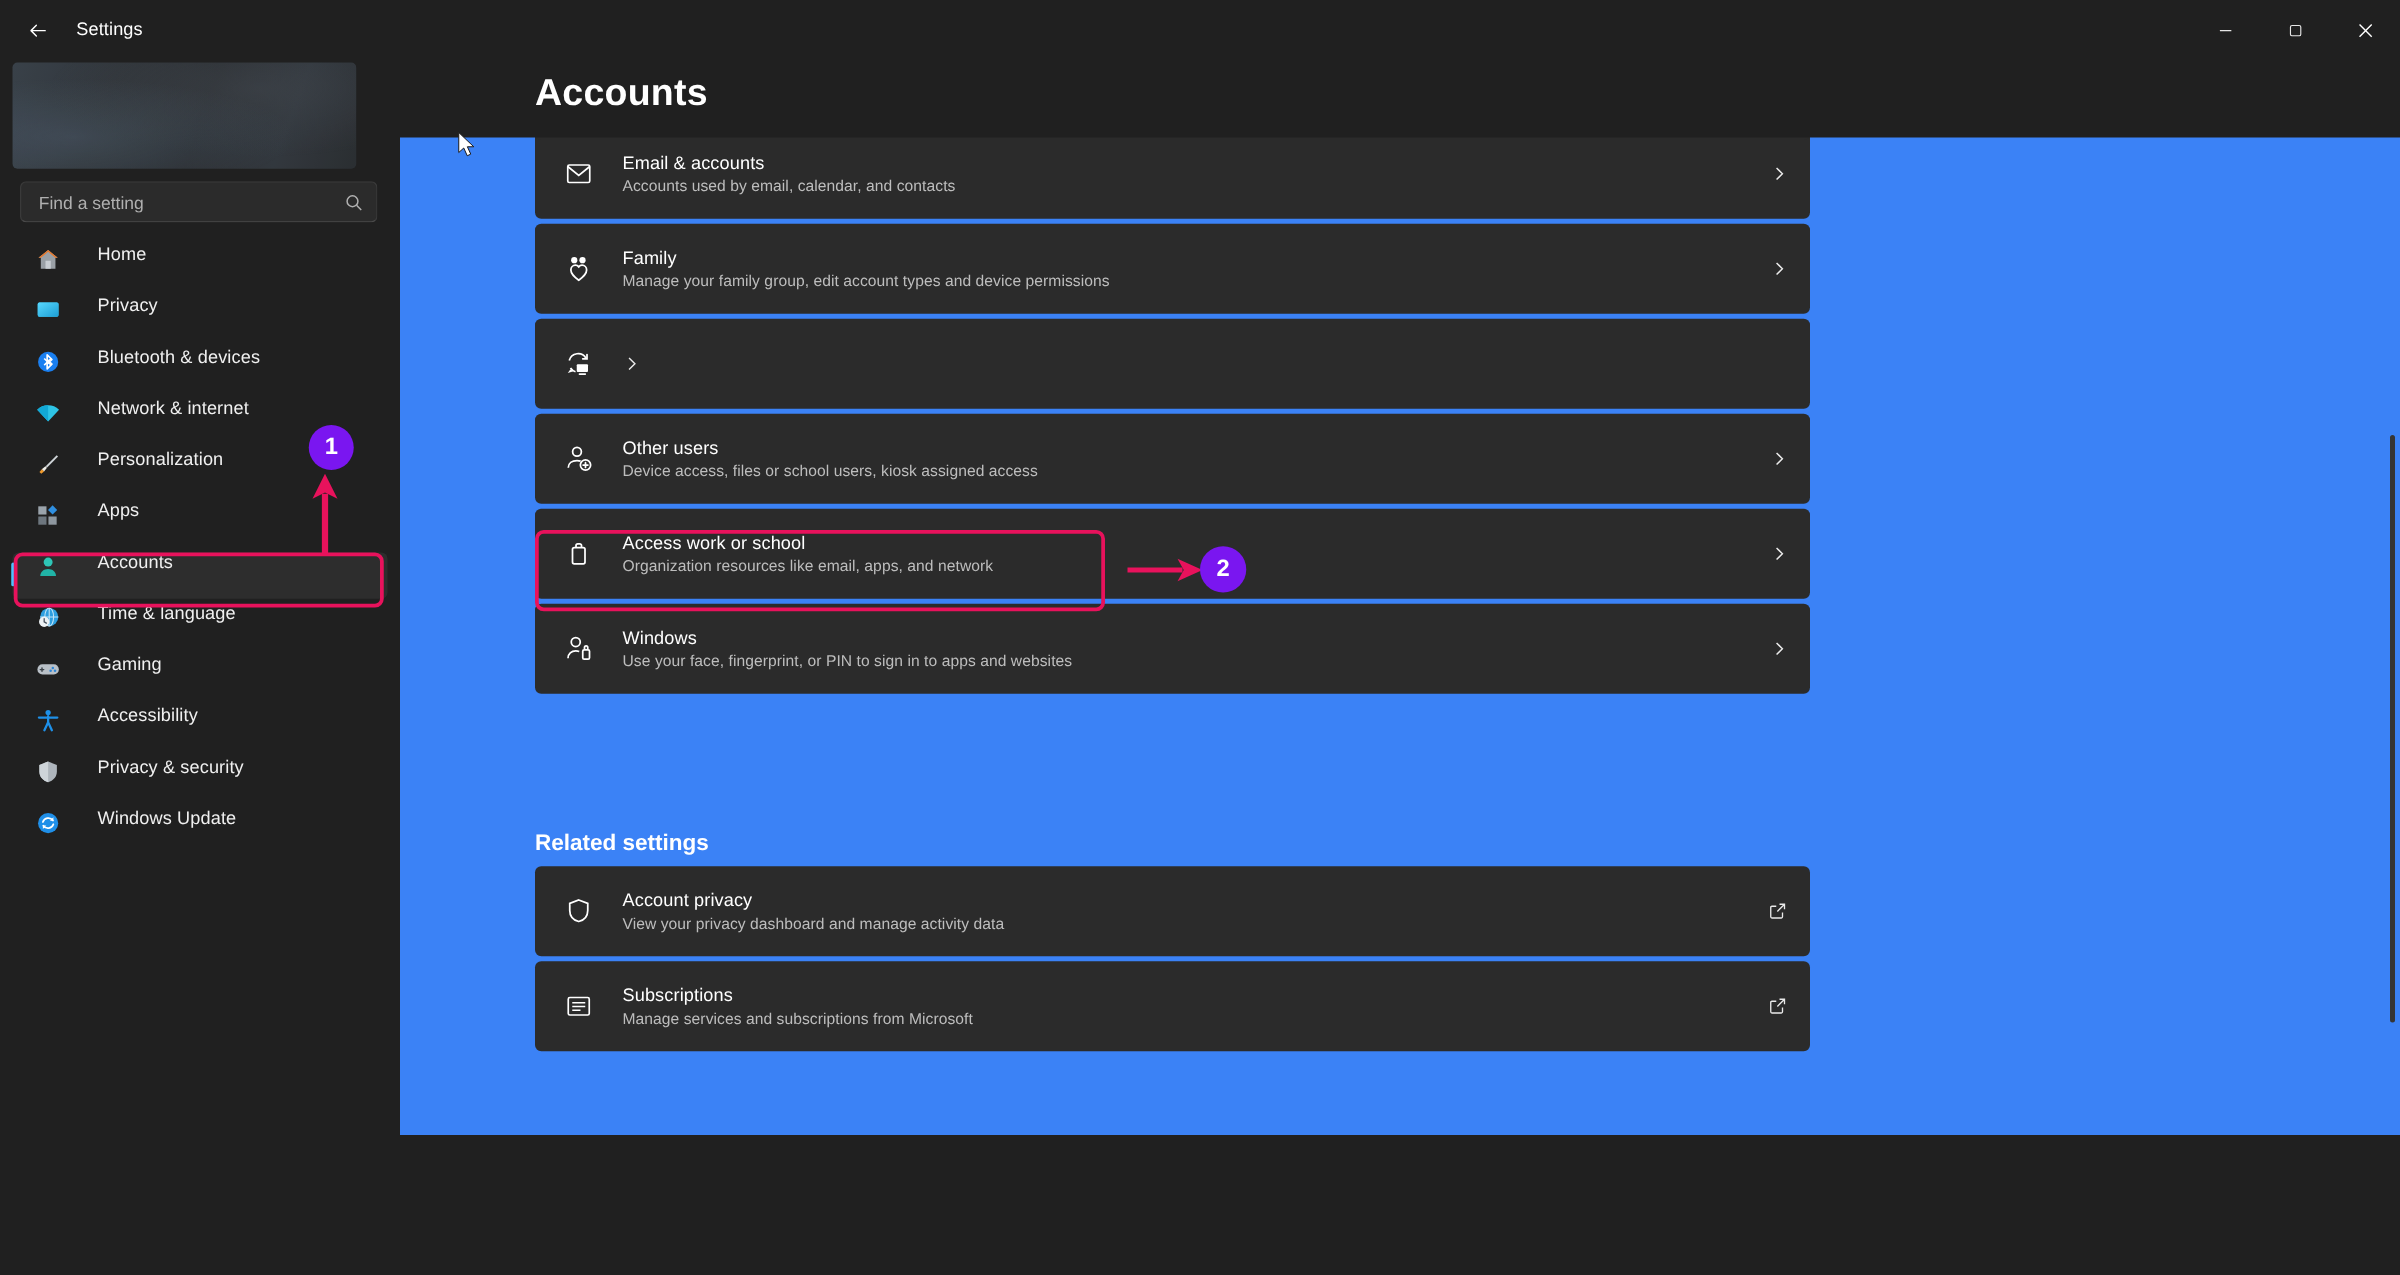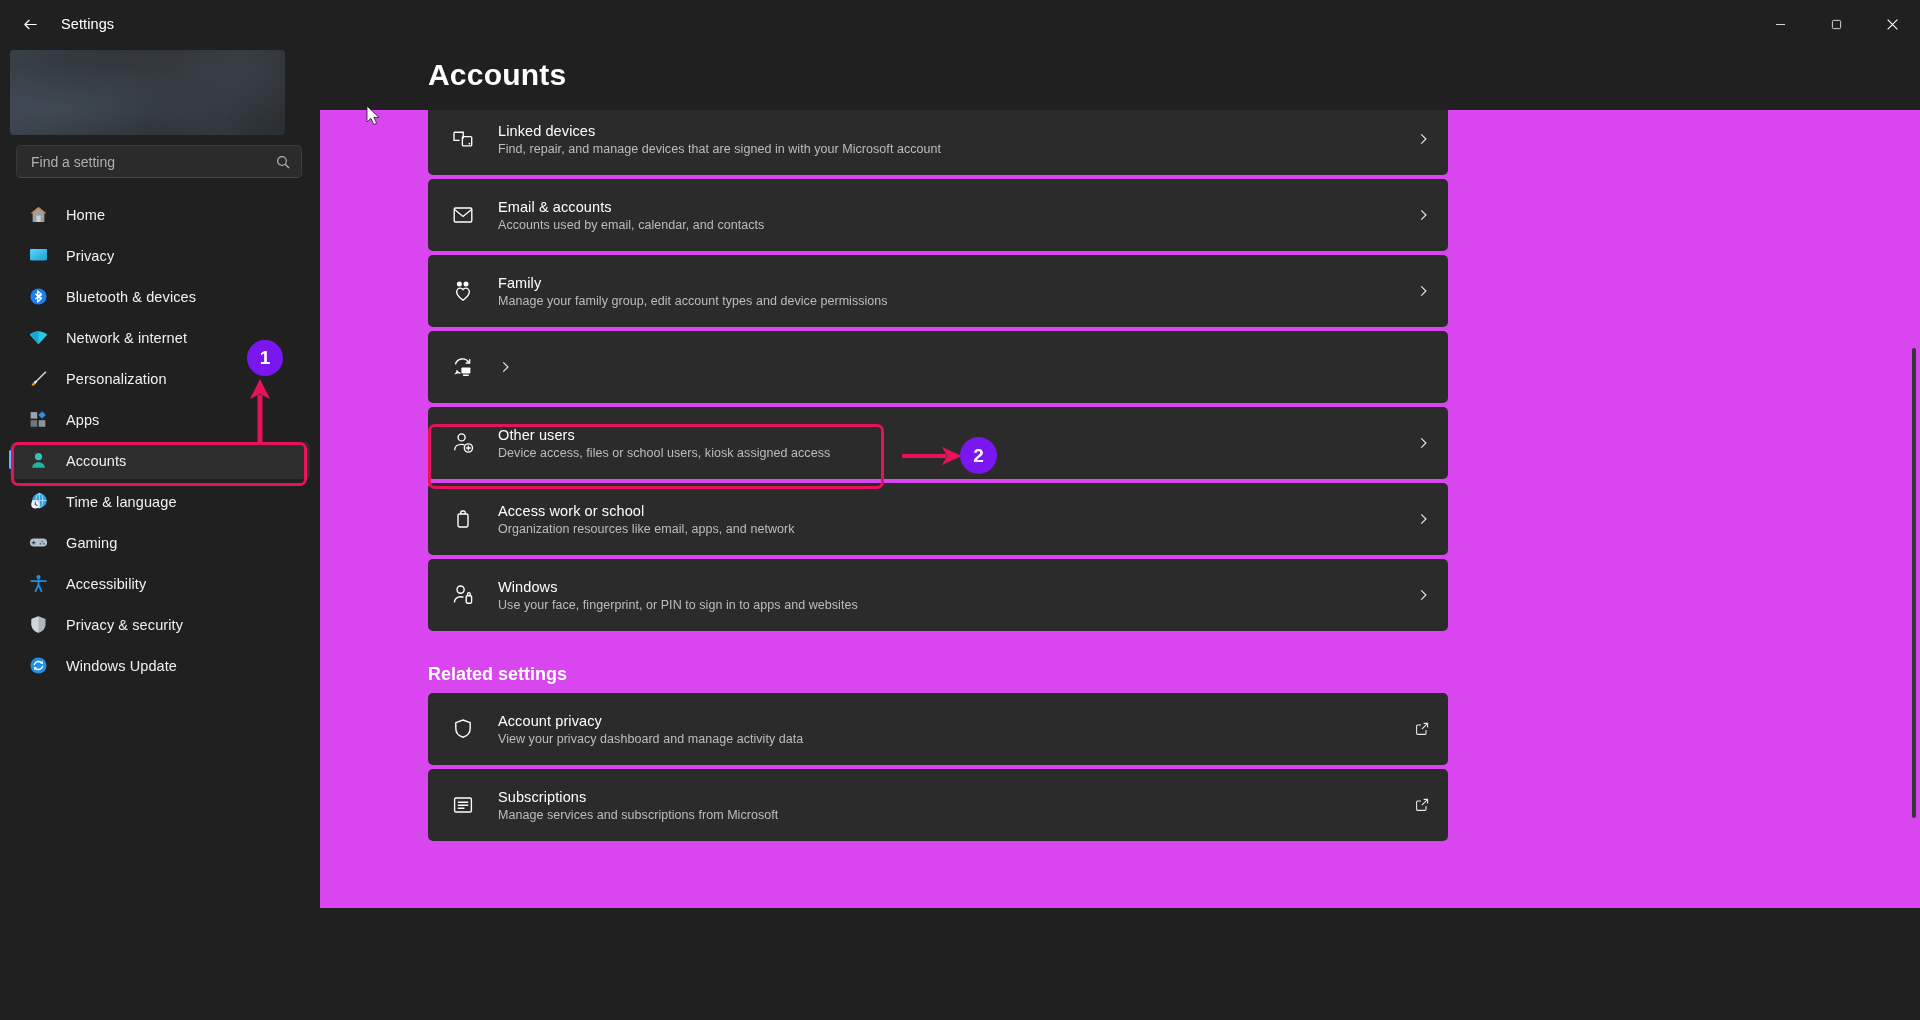--- a/index.html
+++ b/index.html
@@ -3,21 +3,21 @@
 <meta charset="utf-8">
 <style>
   * { box-sizing: border-box; margin: 0; padding: 0; }
   html, body {
     width: 1920px; height: 1020px;
     background: #202020;
     font-family: "Liberation Sans", sans-serif;
     color: #ffffff;
     overflow: hidden;
   }
-  #app { position: relative; width: 1920px; height: 908px; background: #d946ef; }
+  #app { position: relative; width: 1920px; height: 908px; background: #3b82f6; }
 
   
   .titlebar {
     position: absolute; top: 0; left: 0; width: 1920px; height: 48px;
     background: #202020; display: flex; align-items: center;
   }
   .back-btn {
     width: 40px; height: 34px; margin-left: 10px;
     display: flex; align-items: center; justify-content: center;
     border-radius: 5px;
@@ -60,22 +60,23 @@
   .search-box input {
     flex: 1; background: transparent; border: 0; outline: none;
     color: #c8c8c8; font-size: 14px; font-family: inherit;
   }
   .search-box input::placeholder { color: #b0b0b0; }
   .search-ico { width: 16px; height: 16px; opacity: .85; }
 
   .nav { position: absolute; left: 10px; top: 148px; width: 300px; }
   .nav-item {
     position: relative; height: 37px; border-radius: 5px;
-    display: flex; align-items: center; padding-left: 17px;
+    display: flex; padding-left: 17px;
     margin-bottom: 4px;
+    gap: 12px;
   }
   .nav-item.selected { background: #2d2d2d; }
   .nav-item.selected::before {
     content: ""; position: absolute; left: -1px; top: 8px;
     width: 3px; height: 19px; border-radius: 2px; background: #4cc2ff;
   }
   .nav-ico {
     width: 22px; height: 22px; margin-right: 17px; flex: 0 0 22px;
     display: flex; align-items: center; justify-content: center;
   }
@@ -336,36 +337,20 @@
   <div class="content">
 
     <div class="clipped-row">
       <div class="clipped-text">Windows Hello, security key, password, dynamic lock</div>
     </div>
     <div class="title-mask"></div>
     <div class="page-title">Accounts</div>
 
     <div class="list">
 
-      <div class="card">
-        <span class="card-ico">
-          <svg viewBox="0 0 24 24" width="24" height="24" fill="none" stroke="#ffffff" stroke-width="1.35">
-            <path d="M3 5.2h9.2v6.2M3 5.2v8.1h5.6"></path>
-            <rect x="11.4" y="9.6" width="9.3" height="9.3" rx="1"></rect>
-            <circle cx="18.4" cy="16.6" r=".9" fill="#ffffff" stroke="none"></circle>
-          </svg>
-        </span>
-        <div class="card-text">
-          <div class="card-title">Linked devices</div>
-          <div class="card-sub">Find, repair, and manage devices that are signed in with your Microsoft account</div>
-        </div>
-        <svg class="chev" viewBox="0 0 24 24" fill="none" stroke="#ffffff" stroke-width="2">
-            <path d="M9 4l8 8-8 8"></path>
-          </svg>
-      </div>
 
       <div class="card">
         <span class="card-ico">
           <svg viewBox="0 0 24 24" width="24" height="24" fill="none" stroke="#ffffff" stroke-width="1.35">
             <rect x="3.2" y="5" width="17.6" height="14" rx="1.2"></rect>
             <path d="M3.2 6.2L12 13.4l8.8-7.2"></path>
           </svg>
         </span>
         <div class="card-text">
           <div class="card-title">Email &amp; accounts</div>

